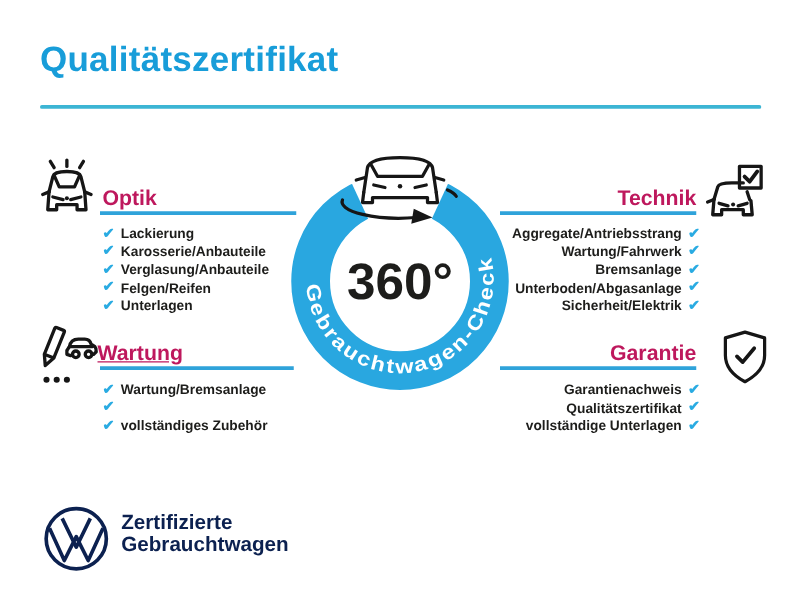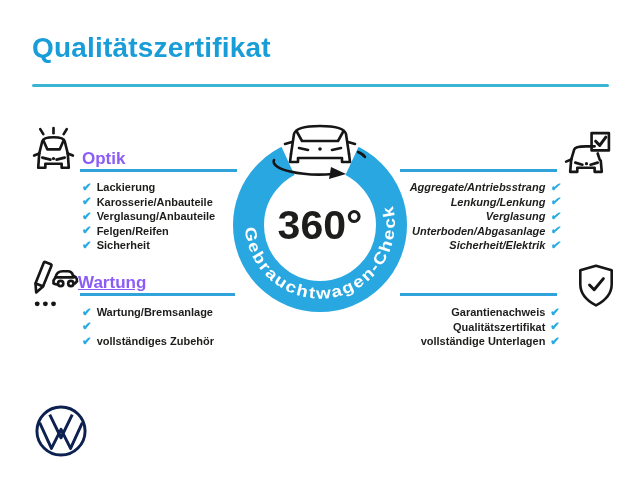--- a/index.html
+++ b/index.html
@@ -6,21 +6,21 @@
   .canvas{position:relative;width:640px;height:480px;background:#ffffff;overflow:hidden;
           font-family:"Liberation Sans", sans-serif;}
 
   
   .page-title{position:absolute;left:32px;top:32px;font-size:28px;line-height:32px;
               font-weight:bold;color:#189dd9;letter-spacing:0.2px;}
   .header-divider{position:absolute;left:32px;top:84px;width:577px;height:3px;
                   background:#3cb5d4;border-radius:2px;}
 
   
-  .sec-title{position:absolute;font-size:17px;font-weight:bold;color:#8b5cf6;}
+  .sec-title{position:absolute;font-size:17px;font-weight:bold;color:#be185d;}
   .sec-underline{position:absolute;height:2.5px;background:#2fa3da;}
 
   
   .chklist{position:absolute;margin:0;padding:0;list-style:none;}
   .chklist li{display:flex;align-items:center;height:14.5px;font-size:11px;
               font-weight:600;color:#1d1d1b;white-space:nowrap;}
   .chklist .chk{color:#29abe2;font-size:11.5px;margin-right:5px;line-height:1;}
   .chklist.right li{justify-content:flex-end;}
   .chklist.right .chk{margin-right:0;margin-left:5px;}
   .left-col{left:82px;text-align:left;}
@@ -70,49 +70,50 @@
       <li>
       <span class="chk">✔</span>
       <span>Verglasung/Anbauteile</span>
     </li>
       <li>
       <span class="chk">✔</span>
       <span>Felgen/Reifen</span>
     </li>
       <li>
       <span class="chk">✔</span>
-      <span>Sicherheit</span>
+      <span>Unterlagen</span>
     </li>
     </ul>
 
   <div class="icon-box" style="left:561px;top:129px;">
     <svg width="53" height="53" viewBox="0 0 52 52" fill="none" stroke="#161616" stroke-width="2.6" stroke-linecap="round" stroke-linejoin="round">
       <rect x="30" y="4" width="17" height="17"></rect>
       <path d="M34,12 L38,16 L44,8" stroke-width="3"></path>
       <path d="M10,30 L13,20 Q14,17 24,17 L33,17"></path>
       <path d="M38,30 L36,24"></path>
       <path d="M10,30 l-5,2"></path>
       <path d="M14,33 l7,2"></path>
         <path d="M36,33 l-7,2"></path>
       <circle cx="25" cy="34" r="1.6" fill="#161616" stroke="none"></circle>
       <path d="M10,30 L9,42 L16,42 L16,38 L33,38 L33,42 L40,42 L39,31"></path>
     </svg>
   </div>
+  <div class="sec-title" style="right:83px;top:149px;">Technik</div>
   <div class="sec-underline" style="left:400px;top:169px;width:157px;"></div>
-  <ul class="chklist right right-col" style="top:180px;font-style:italic;">
+  <ul class="chklist right right-col" style="top:180px;">
       <li>
       <span>Aggregate/Antriebsstrang</span>
       <span class="chk">✔</span>
     </li>
       <li>
-      <span>Lenkung/Lenkung</span>
-      <span class="chk">✔</span>
-    </li>
-      <li>
-      <span>Verglasung</span>
+      <span>Wartung/Fahrwerk</span>
+      <span class="chk">✔</span>
+    </li>
+      <li>
+      <span>Bremsanlage</span>
       <span class="chk">✔</span>
     </li>
       <li>
       <span>Unterboden/Abgasanlage</span>
       <span class="chk">✔</span>
     </li>
       <li>
       <span>Sicherheit/Elektrik</span>
       <span class="chk">✔</span>
     </li>
@@ -149,20 +150,21 @@
       <span>vollständiges Zubehör</span>
     </li>
     </ul>
 
   <div class="icon-box" style="left:572px;top:261px;">
     <svg width="48" height="50" viewBox="0 0 52 52" fill="none" stroke="#161616" stroke-width="2.8" stroke-linecap="round" stroke-linejoin="round">
       <path d="M26,4 L43,9 L43,24 Q43,38 26,47 Q9,38 9,24 L9,9 Z"></path>
       <path d="M19,25 L24,30 L34,18" stroke-width="3.2"></path>
     </svg>
   </div>
+  <div class="sec-title" style="right:83px;top:273px;">Garantie</div>
   <div class="sec-underline" style="left:400px;top:293px;width:157px;"></div>
   <ul class="chklist right right-col" style="top:305px;">
       <li>
       <span>Garantienachweis</span>
       <span class="chk">✔</span>
     </li>
       <li>
       <span>Qualitätszertifikat</span>
       <span class="chk">✔</span>
     </li>
@@ -202,14 +204,18 @@
     </svg>
   </div>
 
   <div class="icon-box" style="left:34px;top:404px;">
     <svg width="54" height="54" viewBox="0 0 48 48" fill="none" stroke="#0c2150" stroke-width="2.6" stroke-linejoin="round">
       <circle cx="24" cy="24" r="21.4"></circle>
       <path d="M14,9.5 L24,30 L34,9.5"></path>
       <path d="M5,16.5 L15.5,39.5 L24,22.5 L32.5,39.5 L43,16.5"></path>
     </svg>
   </div>
+  <div class="brand-text">
+    <div>Zertifizierte</div>
+    <div>Gebrauchtwagen</div>
+  </div>
 
 </div>
 
 </body></html>

